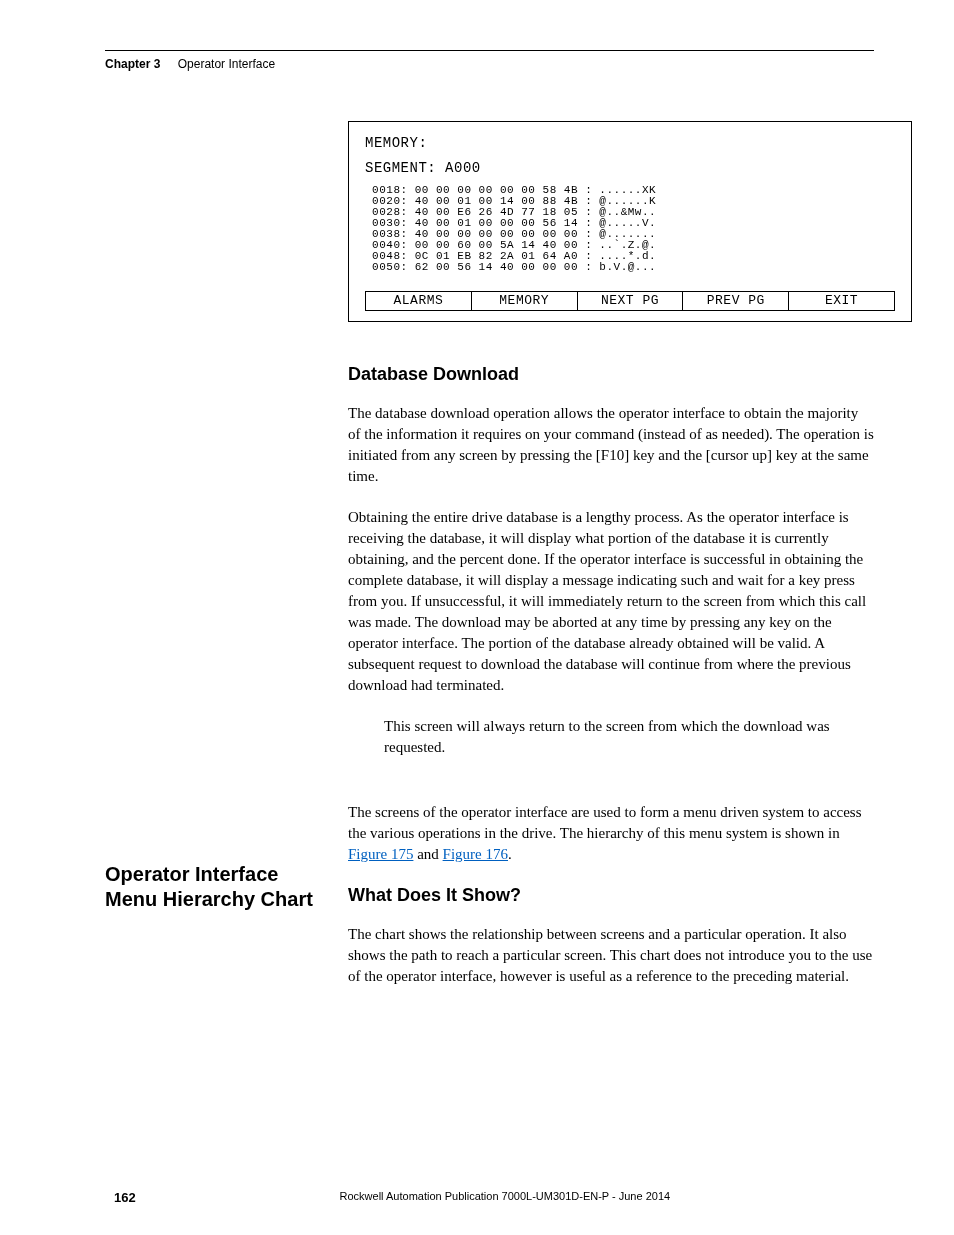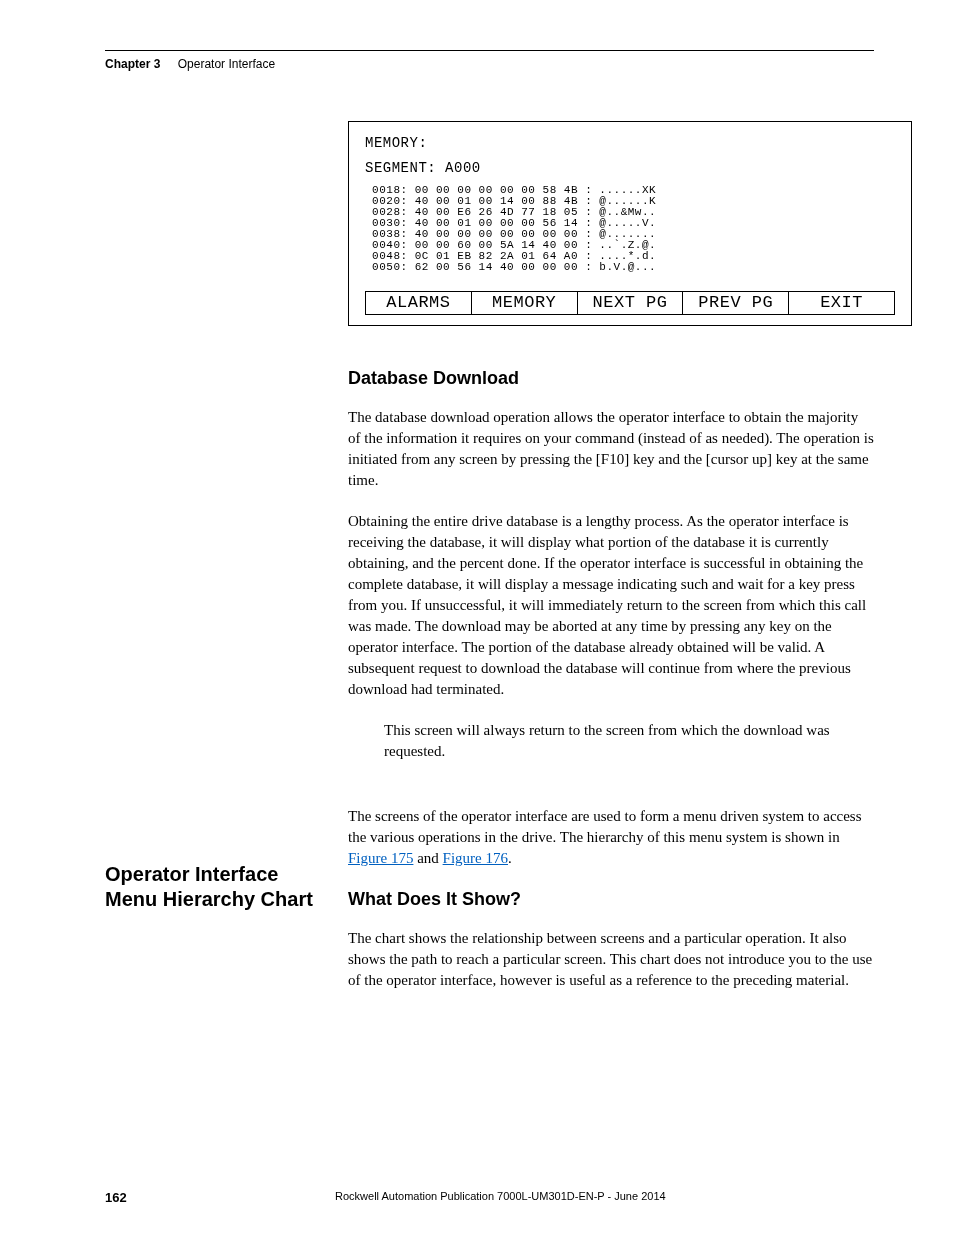--- a/index.html
+++ b/index.html
@@ -60,21 +60,21 @@
   .screenshot .title2 { margin-bottom: 10px; }
   .screenshot .dump { white-space: pre; font-size: 11px; line-height: 1.0; margin-bottom: 18px; }
   .fkey-row {
     display: flex;
     border: 1px solid #000;
   }
   .fkey {
     flex: 1;
     text-align: center;
     padding: 2px 0;
-    font-size: 17px;
+    font-size: 13px;
     border-right: 1px solid #000;
   }
   .fkey:last-child { border-right: none; }
   .subhead {
     font-family: Arial, Helvetica, sans-serif;
     font-weight: bold;
     font-size: 18px;
     margin-bottom: 18px;
   }
   .body-text {
@@ -92,21 +92,21 @@
     font-size: 20px;
     line-height: 1.25;
   }
   a.figlink {
     color: #0060c0;
     text-decoration: underline;
   }
   .footer {
     position: absolute;
     bottom: 30px;
-    left: 105px;
+    left: 114px;
     right: 80px;
     font-family: Arial, Helvetica, sans-serif;
     font-size: 11px;
   }
   .footer .pnum { font-weight: bold; font-size: 13px; float: left; }
   .footer .pub { text-align: center; }
 </style>
 </head>
 <body>
 

